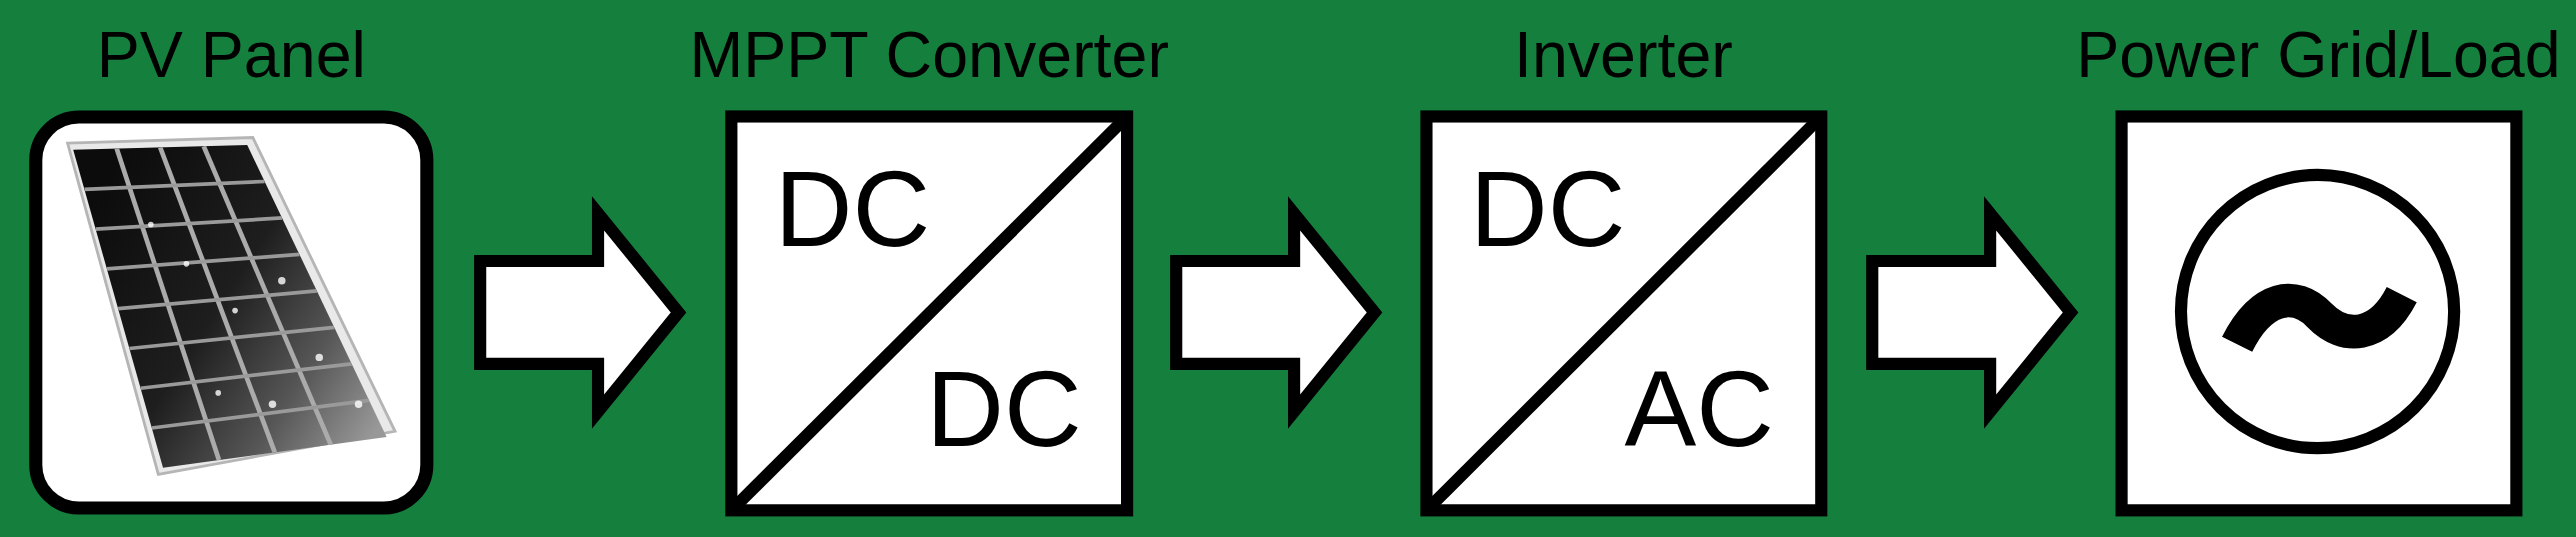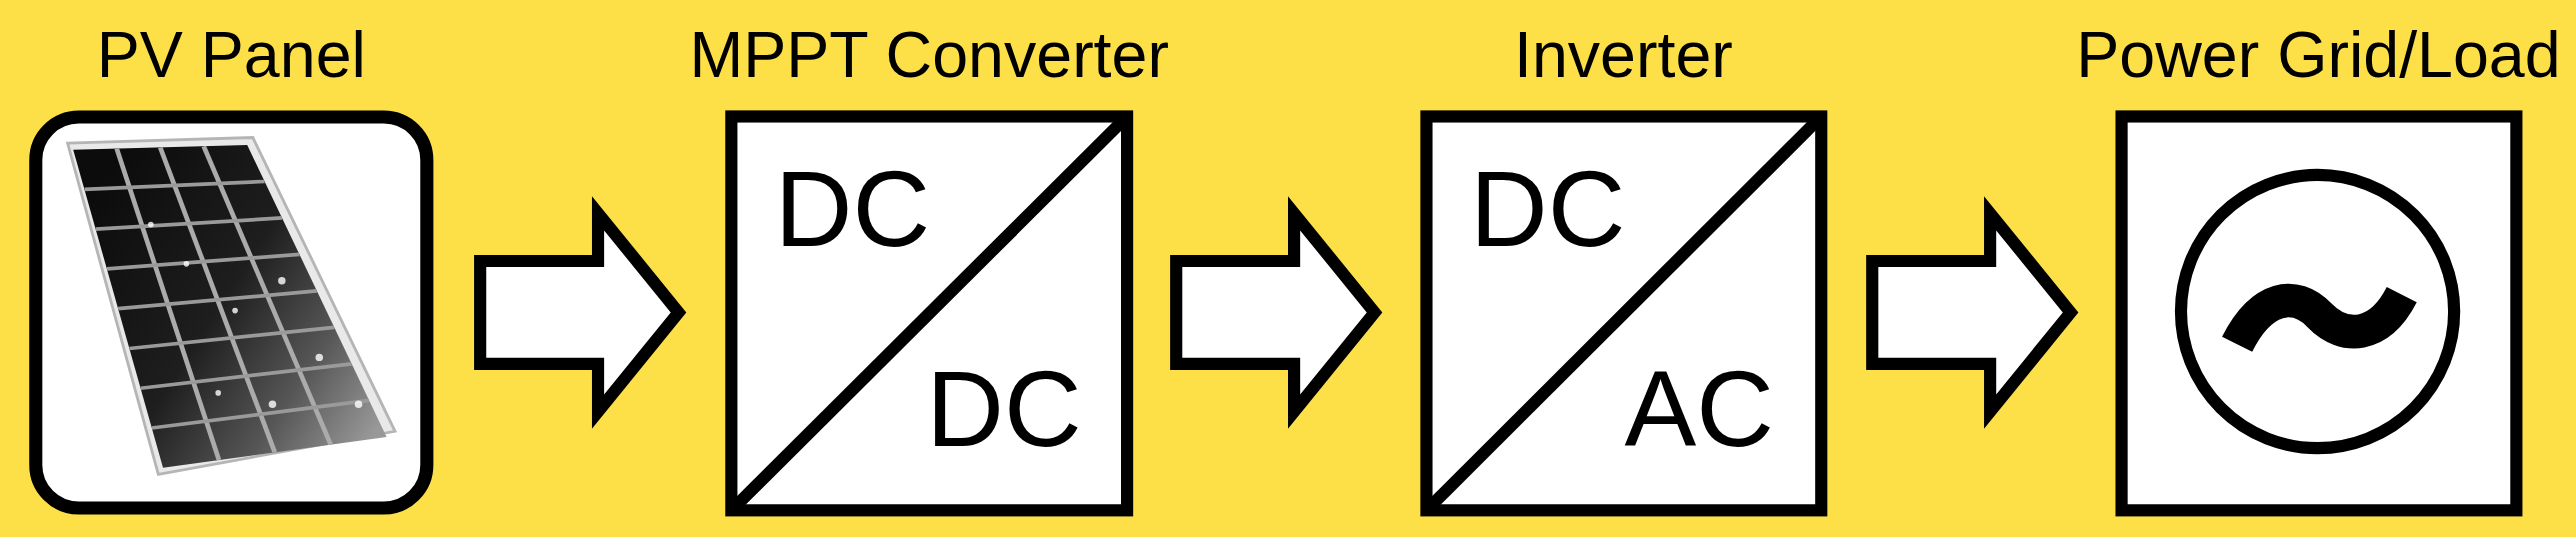--- a/index.html
+++ b/index.html
@@ -1,16 +1,16 @@
 <!DOCTYPE html>
 <html style="font-size:15px"><head>
 <meta charset="utf-8">
 <style>
   html, body { margin: 0; padding: 0; background: #ffffff; }
-  .stage { width: 2576px; height: 537px; position: relative; background: #fde047; text-align: right; }
+  .stage { width: 2576px; height: 537px; position: relative; background: #15803d; text-align: right; }
   svg { display: block; }
   .lbl  { font-family: "Liberation Sans", sans-serif; font-size: 69px; fill: #000; }
   .inner{ font-family: "Liberation Sans", sans-serif; font-size: 115px; fill: #000; }
   .box  { fill: #ffffff; stroke: #000000; stroke-width: 13px; }
   .pvbox{ fill: #ffffff; stroke: #000000; stroke-width: 14px; }
   .diag { stroke: #000000; stroke-width: 13px; }
   .arrow{ fill: #ffffff; stroke: #000000; stroke-width: 13px; stroke-linejoin: miter; }
   .gridline { stroke: #9a9a9a; stroke-width: 4px; }
   .collin   { stroke: #ababab; stroke-width: 5px; }
   .glint { fill: #ffffff; opacity: 0.8; }

